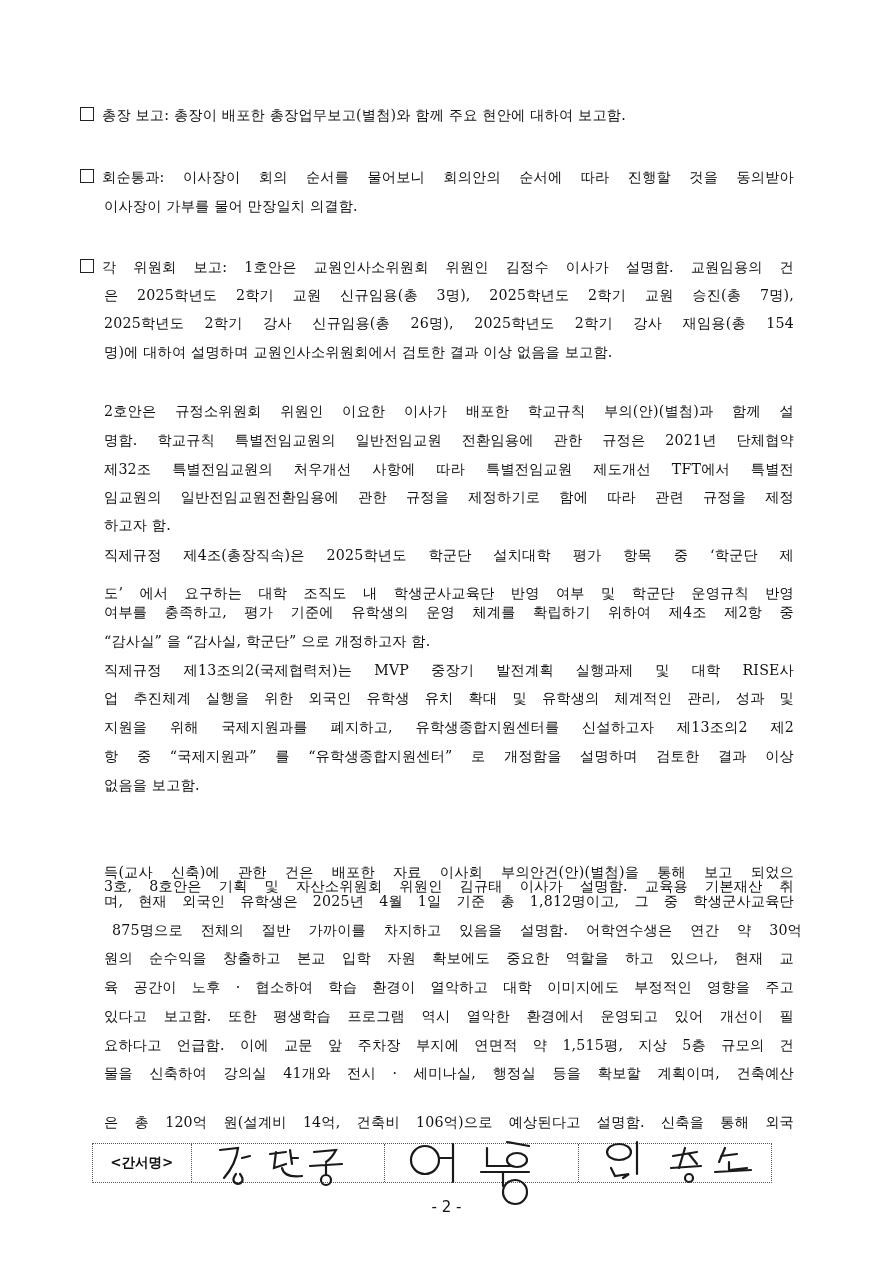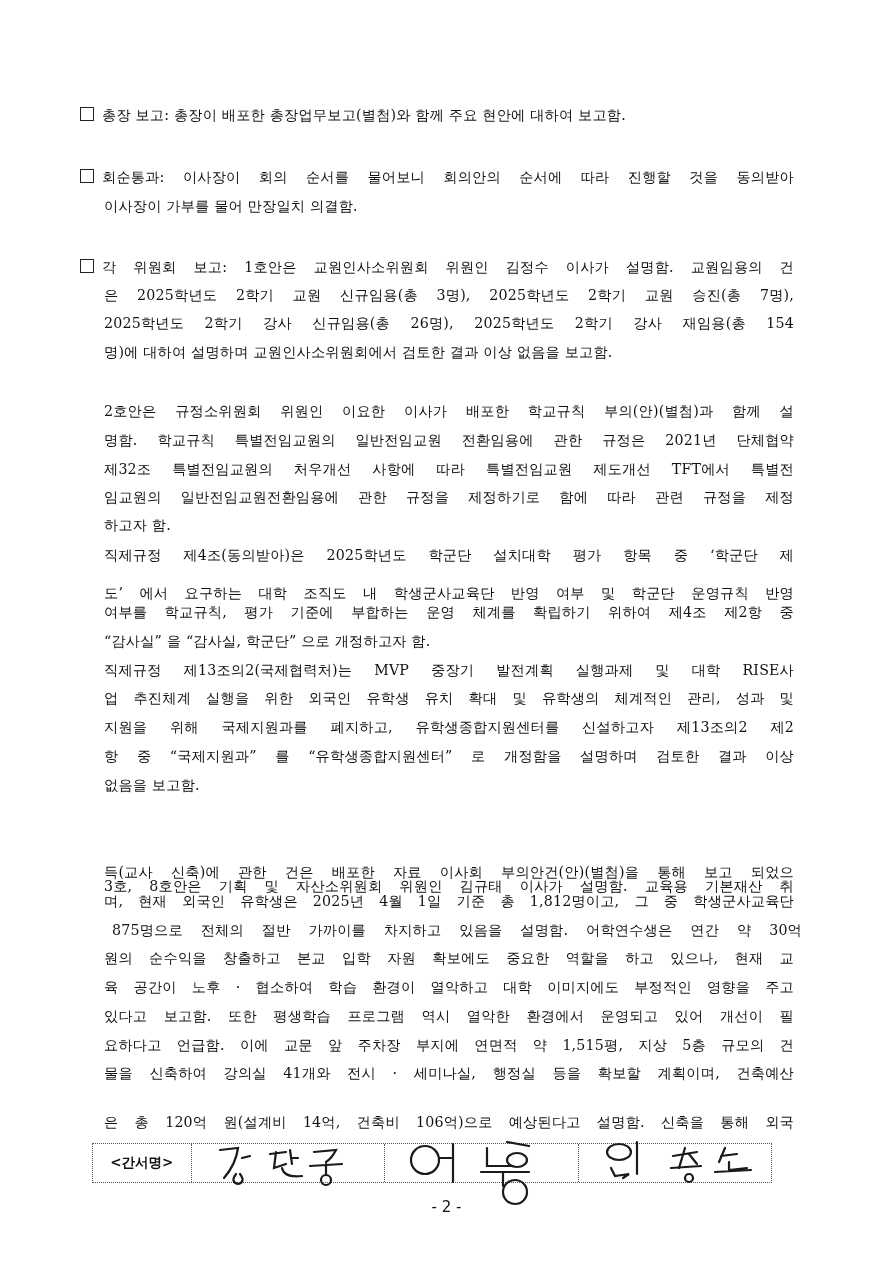--- a/index.html
+++ b/index.html
@@ -44,23 +44,23 @@
   <div class="line" style="top:285px;">은 2025학년도 2학기 교원 신규임용(총 3명), 2025학년도 2학기 교원 승진(총 7명),</div>
   <div class="line" style="top:313px;">2025학년도 2학기 강사 신규임용(총 26명), 2025학년도 2학기 강사 재임용(총 154</div>
   <div class="line last" style="top:342px;">명)에 대하여 설명하며 교원인사소위원회에서 검토한 결과 이상 없음을 보고함.</div>
 
   <div class="line" style="top:401px;">2호안은 규정소위원회 위원인 이요한 이사가 배포한 학교규칙 부의(안)(별첨)과 함께 설</div>
   <div class="line" style="top:430px;">명함. 학교규칙 특별전임교원의 일반전임교원 전환임용에 관한 규정은 2021년 단체협약</div>
   <div class="line" style="top:459px;">제32조 특별전임교원의 처우개선 사항에 따라 특별전임교원 제도개선 TFT에서 특별전</div>
   <div class="line" style="top:487px;">임교원의 일반전임교원전환임용에 관한 규정을 제정하기로 함에 따라 관련 규정을 제정</div>
   <div class="line last" style="top:515px;">하고자 함.</div>
 
-  <div class="line" style="top:545px;"> 직제규정 제4조(동의받아)은 2025학년도 학군단 설치대학 평가 항목 중 ‘학군단 제</div>
+  <div class="line" style="top:545px;"> 직제규정 제4조(총장직속)은 2025학년도 학군단 설치대학 평가 항목 중 ‘학군단 제</div>
   <div class="line" style="top:574px;margin-top:9px;">도’ 에서 요구하는 대학 조직도 내 학생군사교육단 반영 여부 및 학군단 운영규칙 반영</div>
-  <div class="line" style="top:602px;">여부를 학교규칙, 평가 기준에 부합하는 운영 체계를 확립하기 위하여 제4조 제2항 중</div>
+  <div class="line" style="top:602px;">여부를 충족하고, 평가 기준에 유학생의 운영 체계를 확립하기 위하여 제4조 제2항 중</div>
   <div class="line last" style="top:631px;">“감사실” 을 “감사실, 학군단” 으로 개정하고자 함.</div>
 
   <div class="line" style="top:660px;"> 직제규정 제13조의2(국제협력처)는 MVP 중장기 발전계획 실행과제 및 대학 RISE사</div>
   <div class="line" style="top:688px;">업 추진체계 실행을 위한 외국인 유학생 유치 확대 및 유학생의 체계적인 관리, 성과 및</div>
   <div class="line" style="top:717px;">지원을 위해 국제지원과를 폐지하고, 유학생종합지원센터를 신설하고자 제13조의2 제2</div>
   <div class="line" style="top:746px;">항 중 “국제지원과” 를 “유학생종합지원센터” 로 개정함을 설명하며 검토한 결과 이상</div>
   <div class="line last" style="top:775px;">없음을 보고함.</div>
 
   <div class="line" style="top:876px;">3호, 8호안은 기획 및 자산소위원회 위원인 김규태 이사가 설명함. 교육용 기본재산 취</div>
   <div class="line" style="top:862px;">득(교사 신축)에 관한 건은 배포한 자료 이사회 부의안건(안)(별첨)을 통해 보고 되었으</div>

